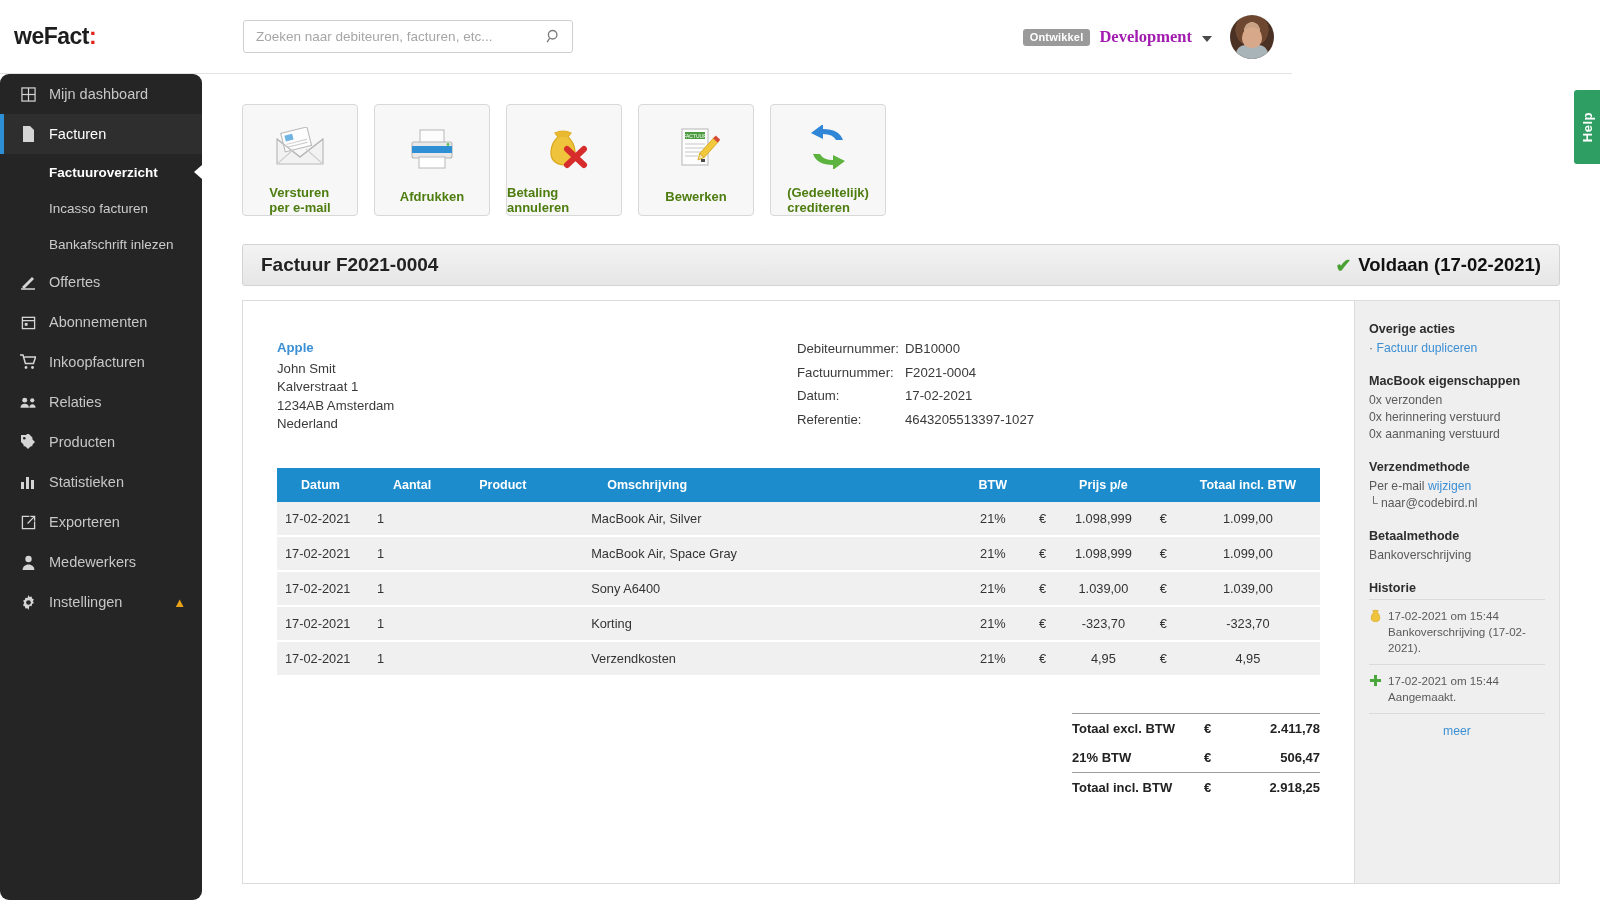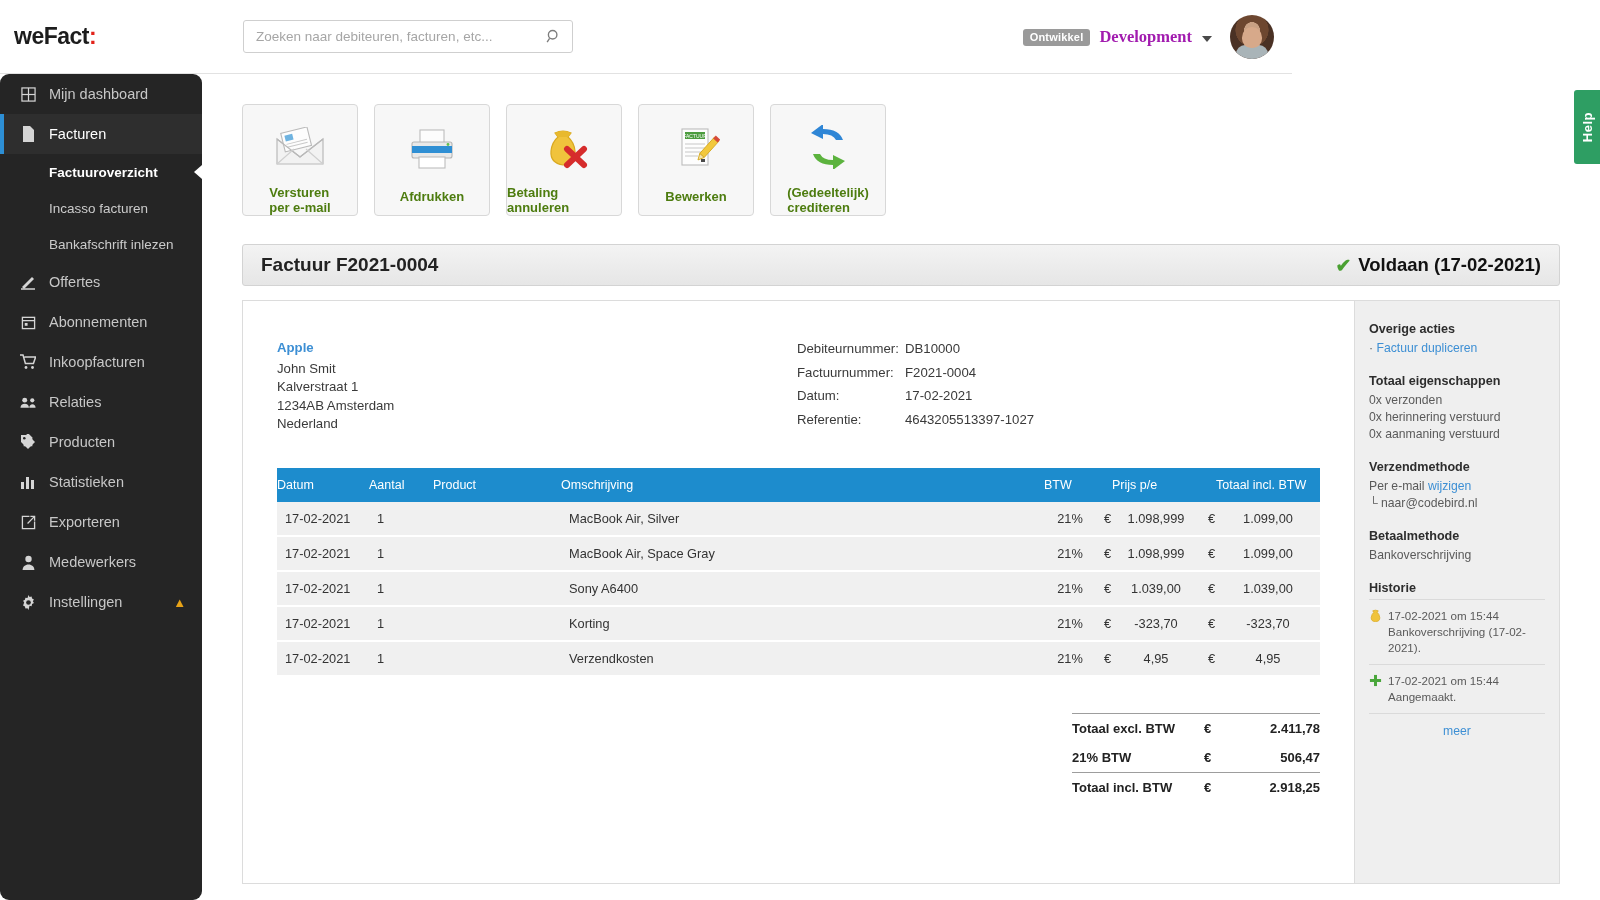--- a/index.html
+++ b/index.html
@@ -138,22 +138,22 @@
 
   .addr-row { display: flex; }
   .addr { width: 520px; font-size: 13.2px; color: #3a3a3a; line-height: 18.5px; }
   .addr .company { color: #3d8fd4; font-weight: bold; margin-bottom: 2px; }
   .meta { font-size: 13.2px; color: #3a3a3a; line-height: 20px; display: grid; grid-template-columns: 108px auto; }
   .meta .k { color: #3a3a3a; }
   .meta .v { color: #3a3a3a; }
 
   table.lines { width: 100%; border-collapse: collapse; margin-top: 34px; }
   table.lines thead th {
-    background: #1d8ccd; color: #fff; font-size: 12.5px; font-weight: normal;
-    padding: 10px 0; text-align: left; white-space: nowrap;
+    background: #1d8ccd; color: #fff; font-size: 12.5px; font-weight: bold;
+    padding: 10px 24px; text-align: left; white-space: nowrap;
   }
   table.lines tbody td {
     font-size: 12.8px; color: #333; padding: 9px 8px; background: #f0f0f0;
     border-bottom: 2px solid #ffffff; white-space: nowrap;
   }
   .num { text-align: center; }
   .cur { text-align: left; width: 16px; padding-right: 0 !important; }
   .c-datum { width: 92px; }
   .c-aantal { width: 64px; }
   .c-product { width: 128px; }
@@ -561,21 +561,21 @@
 
         <div class="grp">
           <h4>Overige acties</h4>
           <div class="ln">
             <span>·</span>
             <a>Factuur dupliceren</a>
           </div>
         </div>
 
         <div class="grp">
-          <h4>Totaal eigenschappen</h4>
+          <h4>MacBook eigenschappen</h4>
           <div class="ln">0x verzonden</div>
           <div class="ln">0x herinnering verstuurd</div>
           <div class="ln">0x aanmaning verstuurd</div>
         </div>
 
         <div class="grp">
           <h4>Verzendmethode</h4>
           <div class="ln">
             <span>Per e-mail</span>
             <a>wijzigen</a>

